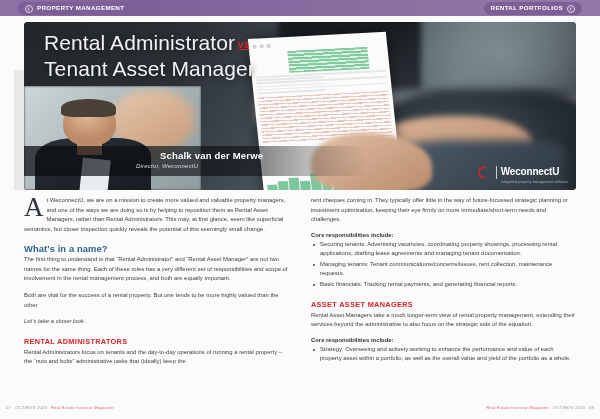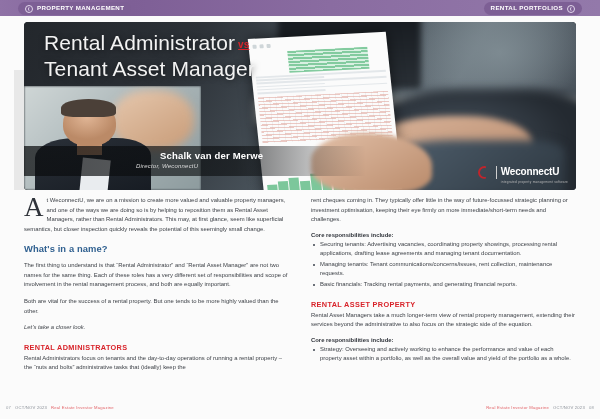--- a/index.html
+++ b/index.html
@@ -243,21 +243,21 @@
     line-height: 20px;
     font-weight: normal;
     color: #2f333a;
     padding: 1px 3px 0 0;
     font-family: "Liberation Serif", serif;
   }
   h2.blue {
     color: #2e5f8f;
     font-size: 9.4px;
     font-weight: bold;
-    margin: 9px 0 7px 0;
+    margin: 9px 0 1px 0;
     letter-spacing: .1px;
   }
   h3.red {
     color: #d8232a;
     font-size: 7.3px;
     font-weight: bold;
     letter-spacing: .35px;
     margin: 10px 0 2px 0;
   }
   .italic { font-style: italic; }
@@ -404,21 +404,21 @@
     <div class="col">
       <p class="body">rent cheques coming in. They typically offer little in the way of future-focussed strategic planning or investment optimisation, keeping their eye firmly on more immediate/short-term needs and challenges.</p>
 
       <div class="lead-bold">Core responsibilities include:</div>
       <ul class="bullets">
         <li>Securing tenants: Advertising vacancies, coordinating property showings, processing rental applications, drafting lease agreements and managing tenant documentation.</li>
         <li>Managing tenants: Tenant communications/concerns/issues, rent collection, maintenance requests.</li>
         <li>Basic financials: Tracking rental payments, and generating financial reports.</li>
       </ul>
 
-      <h3 class="red">RENTAL ASSET PROPERTY</h3>
+      <h3 class="red">ASSET ASSET MANAGERS</h3>
       <p class="body">Rental Asset Managers take a much longer-term view of rental property management, extending their services beyond the administrative to also focus on the strategic side of the equation.</p>
 
       <div class="lead-bold">Core responsibilities include:</div>
       <ul class="bullets">
         <li>Strategy: Overseeing and actively working to enhance the performance and value of each property asset within a portfolio, as well as the overall value and yield of the portfolio as a whole.</li>
       </ul>
     </div>
   </div>
 
   <div class="footer">

